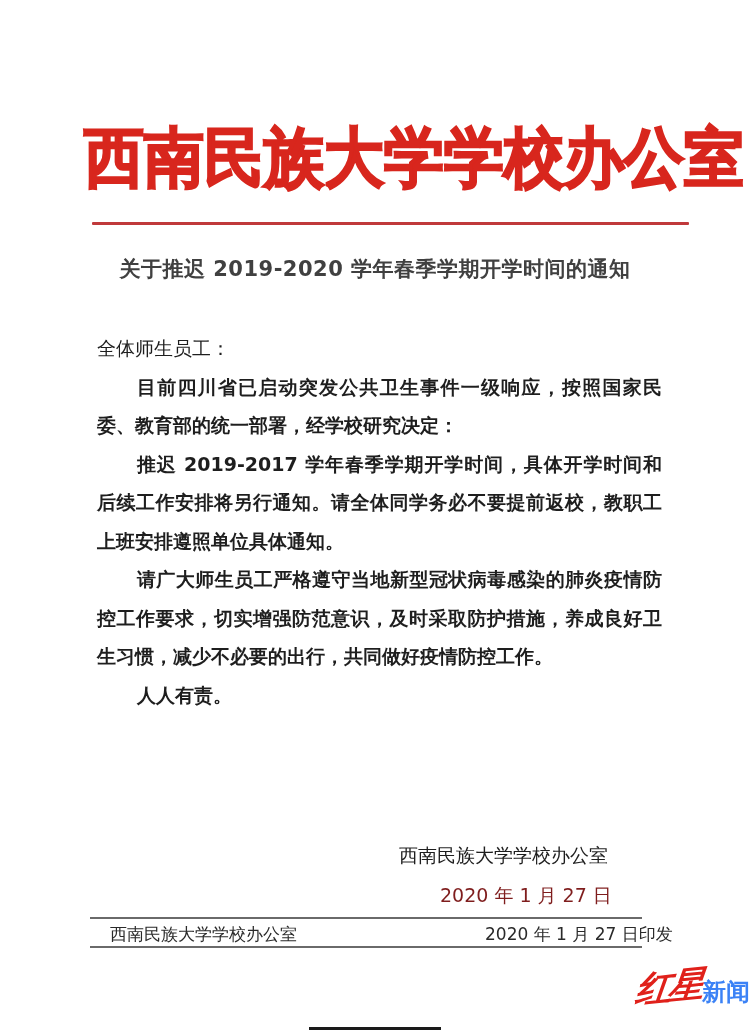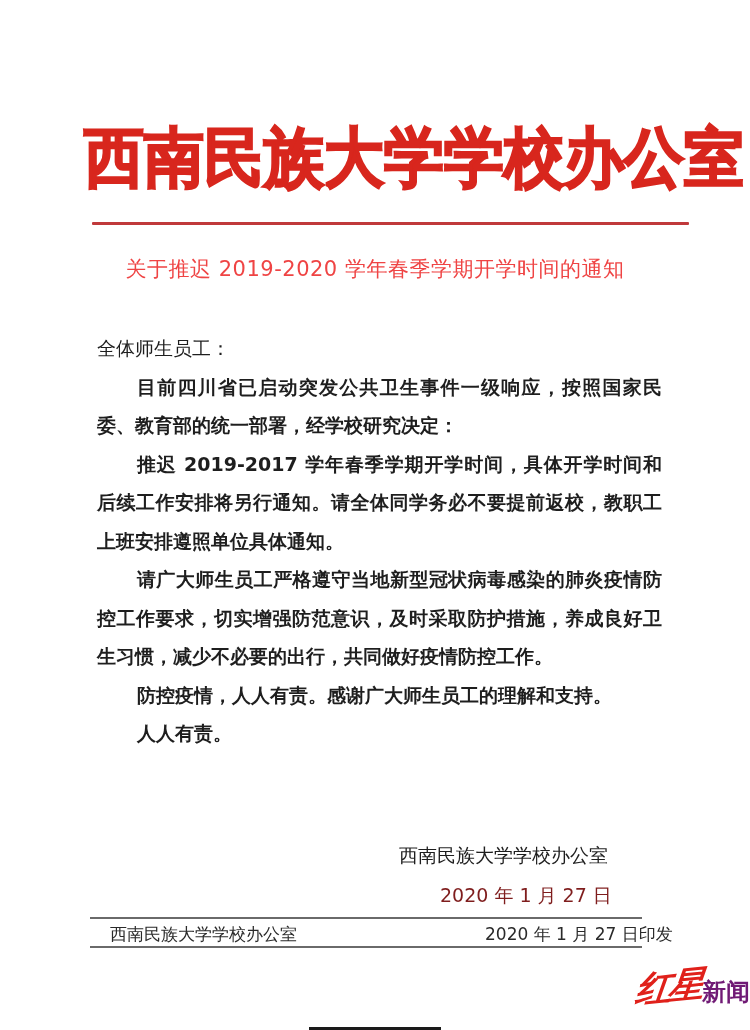--- a/index.html
+++ b/index.html
@@ -36,22 +36,22 @@
       width: 597px; height: 3px;
       background: #c0393b;
       border-radius: 1px;
     }
     .doc-title {
       position: absolute;
       left: 0; width: 750px;
       top: 255px;
       text-align: center;
       font-size: 21px;
-      font-weight: normal;
-      color: #ef4444;
+      font-weight: bold;
+      color: #404040;
       letter-spacing: 0.5px;
     }
     .body-text {
       position: absolute;
       left: 97px; top: 329px;
       width: 565px;
       font-size: 19px;
       line-height: 38.5px;
       color: #1e1e1e;
     }
@@ -98,21 +98,21 @@
       font-size: 36px;
       color: #e0211b;
       transform: skewX(-12deg) rotate(-6deg);
       display: inline-block;
       letter-spacing: -4px;
     }
     .wm-news {
       font-family: "DejaVu Serif", serif;
       font-weight: bold;
       font-size: 24px;
-      color: #701a75;
+      color: #3b82f6;
       margin-left: 2px;
       margin-bottom: 4px;
     }
     .bottom-bar {
       position: absolute;
       left: 309px; top: 1027px;
       width: 132px; height: 3px;
       background: #1a1a1a;
     }
   </style>
@@ -137,21 +137,20 @@
 
   <div class="red-rule"></div>
 
   <div class="doc-title">关于推迟 2019-2020 学年春季学期开学时间的通知</div>
 
   <div class="body-text">
     <p>全体师生员工：</p>
     <p class="indent">目前四川省已启动突发公共卫生事件一级响应，按照国家民委、教育部的统一部署，经学校研究决定：</p>
     <p class="indent">推迟 2019-2017 学年春季学期开学时间，具体开学时间和后续工作安排将另行通知。请全体同学务必不要提前返校，教职工上班安排遵照单位具体通知。</p>
     <p class="indent">请广大师生员工严格遵守当地新型冠状病毒感染的肺炎疫情防控工作要求，切实增强防范意识，及时采取防护措施，养成良好卫生习惯，减少不必要的出行，共同做好疫情防控工作。</p>
-    <p class="indent">防控疫情，人人有责。感谢广大师生员工的理解和支持。</p>
     <p class="indent">人人有责。</p>
   </div>
 
   <div class="sig-org">西南民族大学学校办公室</div>
   <div class="sig-date">2020 年 1 月 27 日</div>
 
   <div class="footer-rule" style="top:917px;"></div>
   <div class="footer-org">西南民族大学学校办公室</div>
   <div class="footer-date">2020 年 1 月 27 日印发</div>
   <div class="footer-rule" style="top:946px;"></div>

